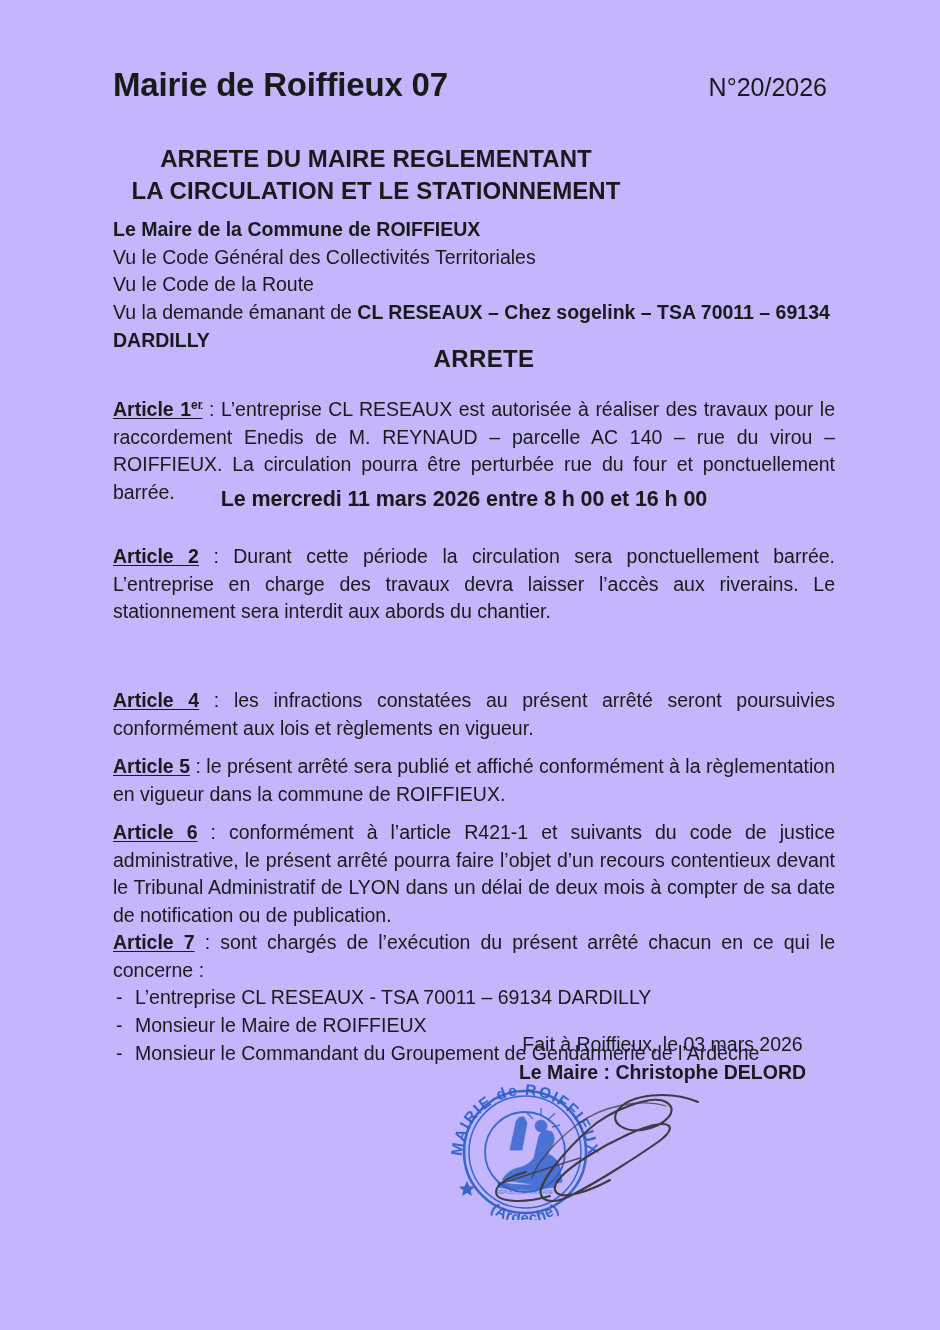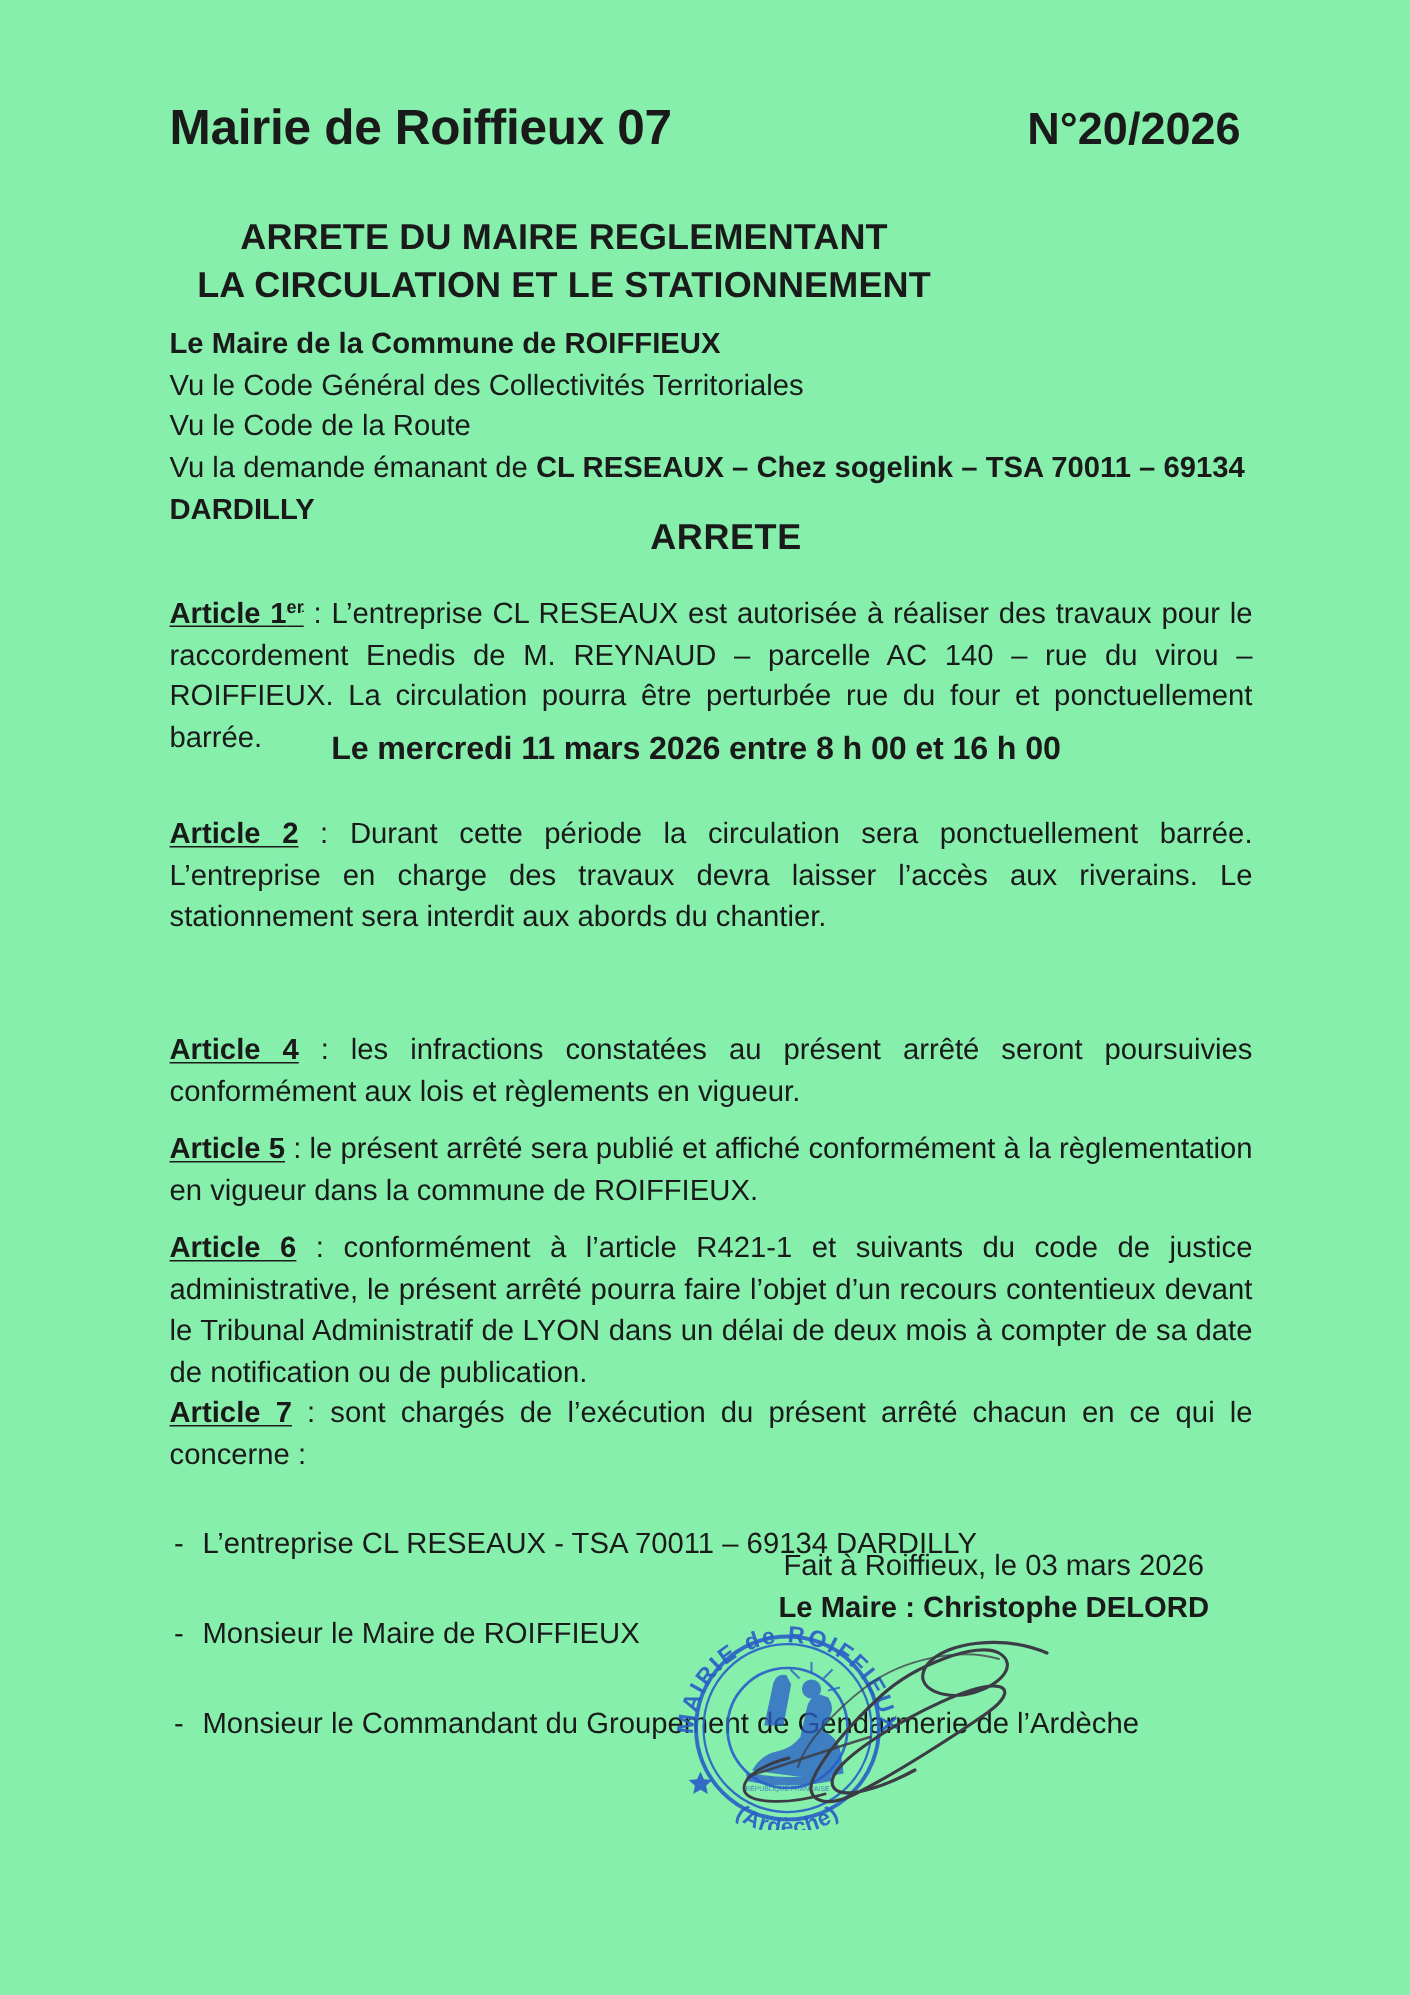--- a/index.html
+++ b/index.html
@@ -12,42 +12,42 @@
     height: 1330px;
     position: relative;
     font-family: "Liberation Sans", sans-serif;
     color: #1a1a1a;
     overflow: hidden;
   }
 
   .page {
     position: absolute;
     inset: 0;
-    background: #86efac;
+    background: #c4b5fd;
   }
 
   
   .header-row {
     position: absolute;
     top: 66px;
     left: 113px;
     width: 722px;
     display: flex;
     align-items: baseline;
     justify-content: space-between;
   }
   .commune-title {
     font-size: 33px;
     font-weight: bold;
     letter-spacing: -0.2px;
     white-space: nowrap;
   }
   .arrete-number {
-    font-size: 30px;
-    font-weight: bold;
+    font-size: 25px;
+    font-weight: normal;
     white-space: nowrap;
     padding-right: 8px;
   }
 
   
   .doc-title {
     position: absolute;
     top: 143px;
     left: 0;
     width: 752px;
@@ -127,21 +127,20 @@
   .art-list {
     margin: 0;
     padding: 0;
     list-style: none;
     text-align: left;
   }
   .art-list li {
     text-indent: 0;
     padding-left: 22px;
     position: relative;
-    margin-top: 32px;
   }
   .art-list li::before {
     content: "-";
     position: absolute;
     left: 3px;
   }
 
   
   .sign-block {
     position: absolute;

